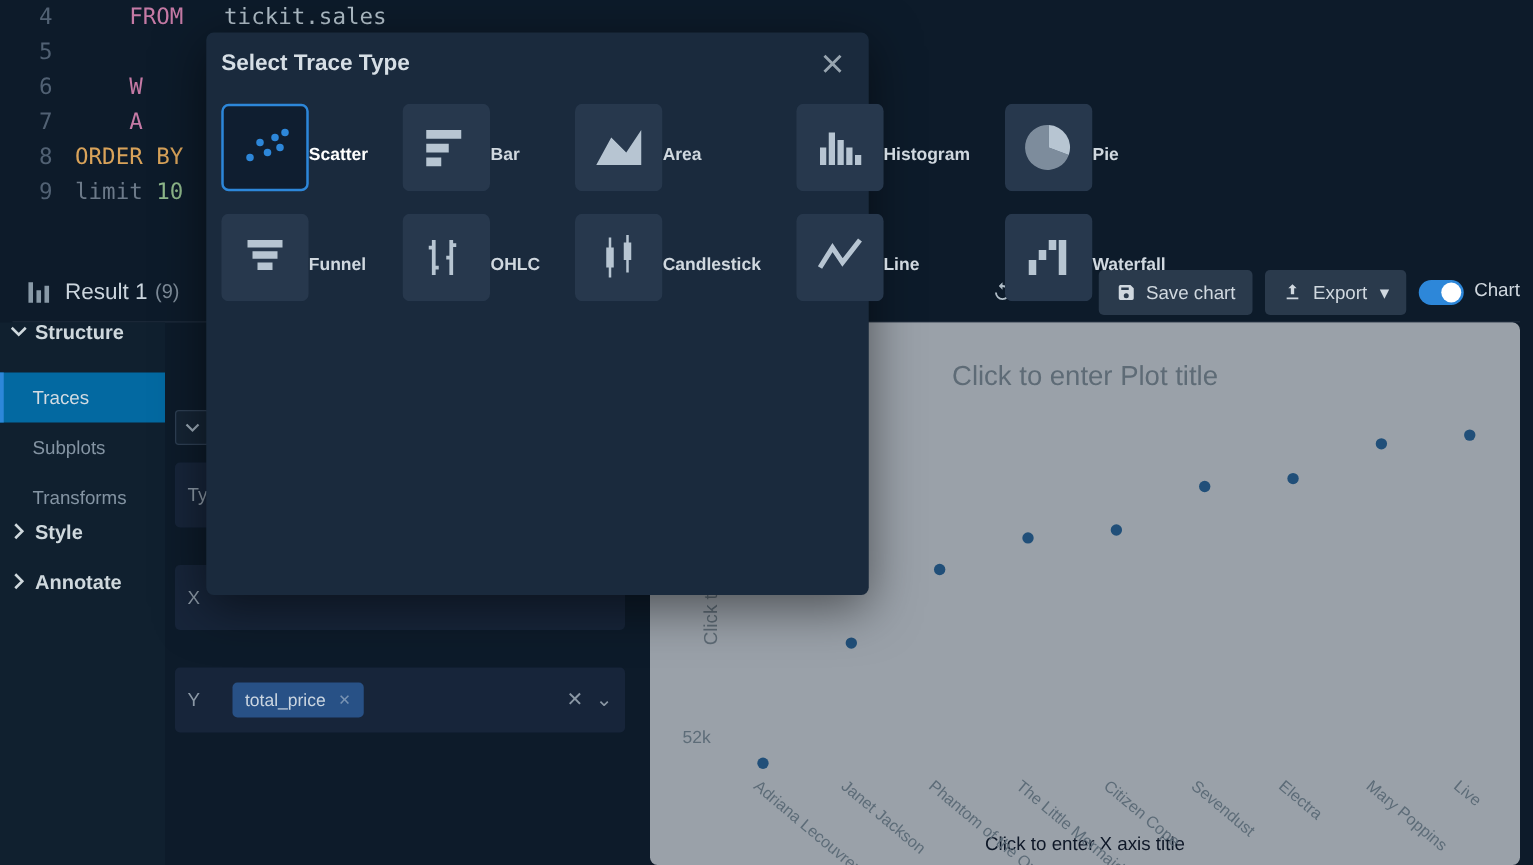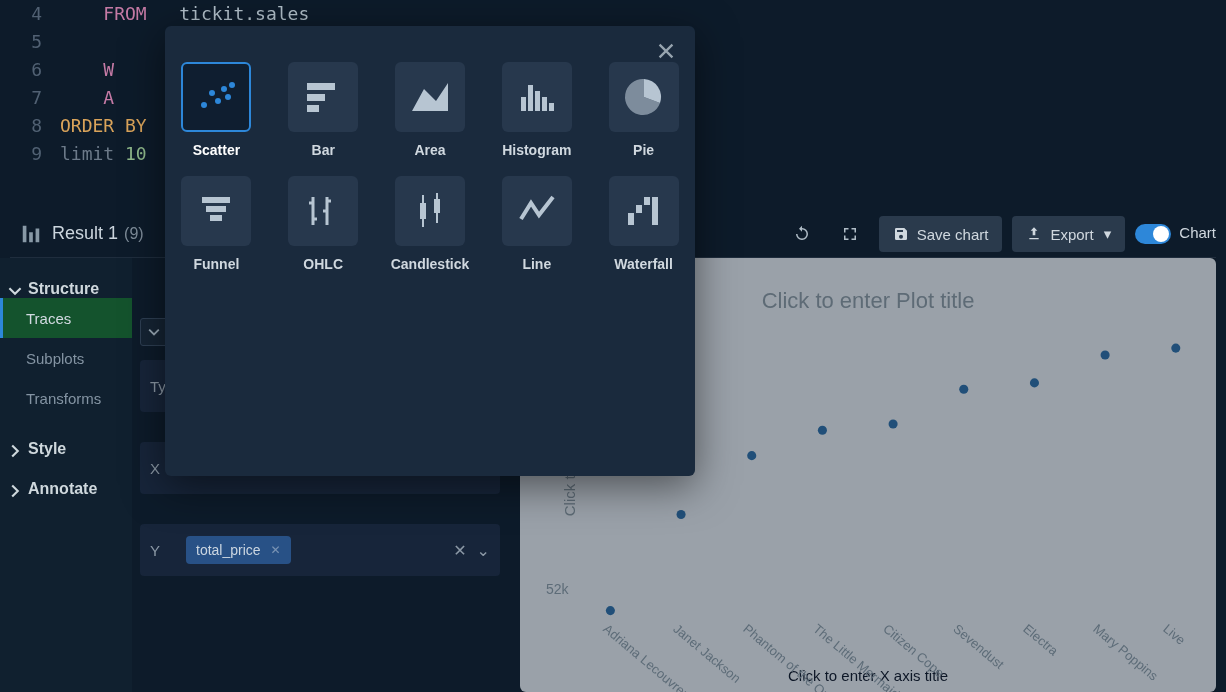--- a/index.html
+++ b/index.html
@@ -29,27 +29,27 @@
     .result-bar {
       position: absolute; left: 10px; top: 210px; right: 10px; height: 48px;
       display: flex; align-items: center; border-bottom: 1px solid #1f2d3d;
     }
     .result-icon { margin-left: 10px; width: 22px; height: 22px; fill: #8899a6; }
     .result-text { margin-left: 10px; font-size: 18px; color: #cbd5dd; }
     .result-count { color: #7e8c99; margin-left: 6px; }
 
     
     .sidebar { position: absolute; left: 0; top: 258px; width: 132px; bottom: 0; background: #10202f; }
-    .side-sec-head { display:flex; align-items:flex-end; height: 40px; padding: 0 8px; font-size: 16px; color:#cfd8dd; font-weight:600; cursor:pointer;}
+    .side-sec-head { display:flex; align-items:flex-start; height: 40px; padding: 0 8px; font-size: 16px; color:#cfd8dd; font-weight:600; cursor:pointer;}
     .side-sec-head .chev { width:14px; height:14px; margin-right:6px; fill:#cfd8dd;}
     .side-item { height: 40px; display:flex; align-items:center; padding-left: 26px; font-size: 15px; color:#8494a3; cursor:pointer;}
-    .side-item.active { color:#d3dbe2; border-left: 3px solid #2d87d9; background:#14532d; padding-left:23px;}
-
-    
-    .config-panel { position:absolute; left:140px; top:310px; width:360px; bottom:0;}
+    .side-item.active { color:#d3dbe2; border-left: 3px solid #2d87d9; background:#0369a1; padding-left:23px;}
+
+    
+    .config-panel { position:absolute; left:140px; top:320px; width:360px; bottom:0;}
     .config-row { display:flex; align-items:center; height:52px; margin-bottom: 30px; background:#17253a; border-radius:4px; padding:0 10px;}
     .config-label { width: 36px; color:#8b98a5; font-size:15px; }
     .tag-pill { background:#285186; color:#cbd6e1; padding: 6px 10px; border-radius:4px; font-size:14px; display:flex; align-items:center; }
     .tag-pill .x { margin-left: 10px; opacity:0.5; font-size:12px; }
     .row-controls { margin-left: auto; display:flex; align-items:center; color:#8b98a5;}
     .row-controls span { margin-left:10px; cursor:pointer; font-size:16px;}
     .ty-lab { color:#8b98a5; }
     .panel-head-row { display:flex; align-items:center; height:44px;}
     .panel-head-row .chev-box { width:28px;height:28px; border:1px solid #2e3f53; border-radius:3px; display:flex; justify-content:center;align-items:center; background:#152434;}
     .panel-head-row .chev-box svg{width:12px;height:12px;fill:#9aa9b6;}
@@ -79,21 +79,21 @@
     
     .modal {
       position:absolute; left:165px; top:26px; width:530px; height:450px;
       background:#1a2a3d; border-radius:6px; box-shadow:0 10px 40px rgba(0,0,0,0.5);
       padding: 14px 12px 10px 12px;
     }
     .modal-title { color:#d6dee5; font-size:18px; font-weight:600; }
     .modal-close { position:absolute; right:14px; top:14px; width:26px; height:26px; cursor:pointer; }
     .modal-close svg { width:22px; height:22px; stroke:#97a4af; stroke-width:2.5; fill:none;}
     .trace-grid { display:grid; grid-template-columns: repeat(5, 1fr); gap: 18px 28px; margin-top: 22px;}
-    .trace-cell { display:flex; flex-direction:column; align-items:center; cursor:pointer;}
+    .trace-cell { display:flex; flex-direction:row; align-items:center; cursor:pointer;}
     .trace-icon-box { width:70px; height:70px; border-radius:6px; background:#27384d; display:flex; align-items:center; justify-content:center; border:1px solid transparent;}
     .trace-cell.selected .trace-icon-box { background:#0f1e30; border:2px solid #2d87d9;}
     .trace-cell.selected .trace-label { color:#fff; }
     .trace-icon-box svg { width:44px; height:44px; fill:#b7c5d2;}
     .trace-cell.selected .trace-icon-box svg { fill:#2d87d9;}
     .trace-label { margin-top:10px; font-size:14px; color:#d0d8df; font-weight:600;}
   </style>
 </head>
 <body>
 
@@ -238,20 +238,21 @@
     <div class="xtick" style="left: 230px;">Phantom of the Opera</div>
     <div class="xtick" style="left: 300px;">The Little Mermaid</div>
     <div class="xtick" style="left: 370px;">Citizen Cope</div>
     <div class="xtick" style="left: 440px;">Sevendust</div>
     <div class="xtick" style="left: 510px;">Electra</div>
     <div class="xtick" style="left: 580px;">Mary Poppins</div>
     <div class="xtick" style="left: 650px;">Live</div>
   </div>
 
 <div class="modal">
+  <div class="modal-title">Select Trace Type</div>
   <div class="modal-close">
     <svg viewBox="0 0 24 24">
         <path d="M5 5 L19 19 M19 5 L5 19"></path>
       </svg>
   </div>
   <div class="trace-grid" id="trace-grid">
       <div class="trace-cell selected">
         <div class="trace-icon-box">
           <svg viewBox="0 0 44 44">
             <circle cx="10" cy="30" r="3"></circle>

